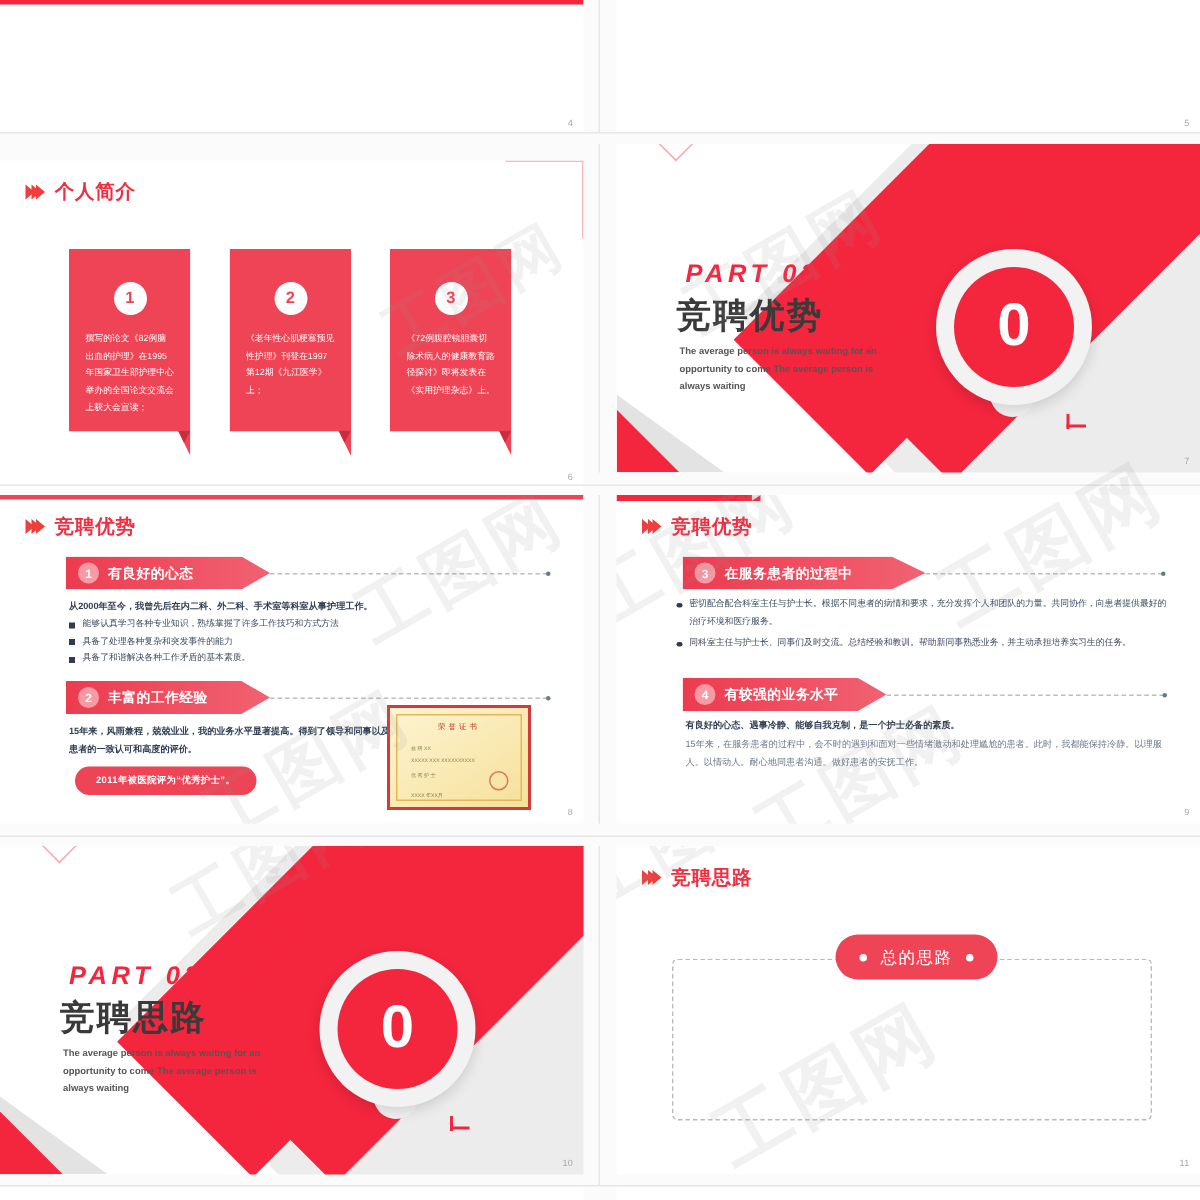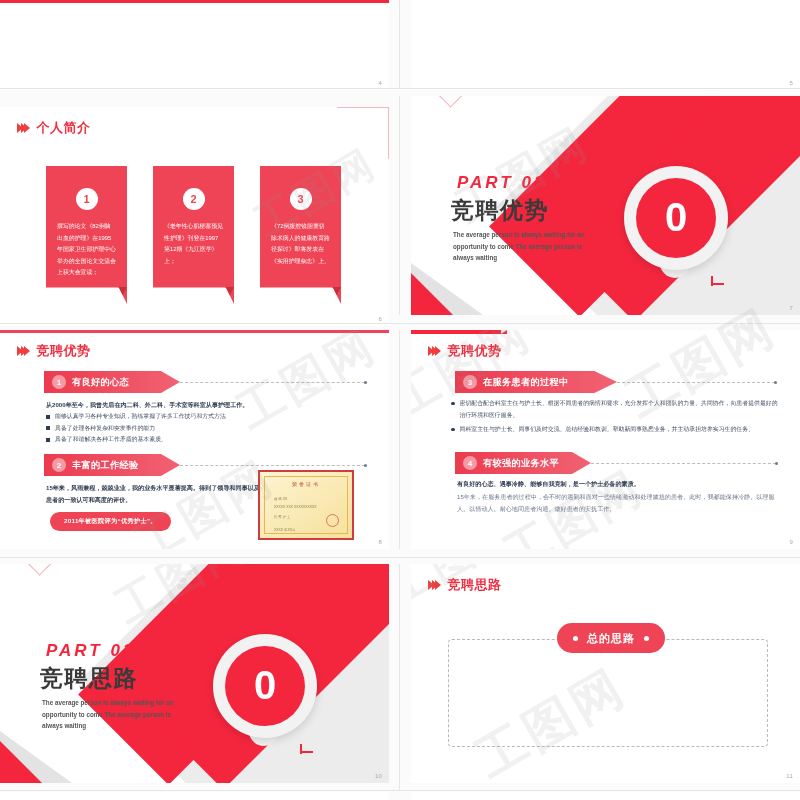--- a/index.html
+++ b/index.html
@@ -210,21 +210,21 @@
   .s11 .dashbox {
     position: absolute; left: 37px; top: 75px; width: 320px; height: 108px;
     border: 1px dashed #b9b9b9; border-radius: 4px;
   }
   .s11 .tabpill {
     position: absolute; left: 146px; top: 59px; width: 108px; height: 30px;
     background: #ef4455; border-radius: 15px;
     display: flex; align-items: center; justify-content: center; gap: 9px;
   }
   .s11 .tabpill .pdot { width: 5px; height: 5px; border-radius: 50%; background: #fff; }
-  .s11 .tabpill .ptxt { color: #fff; font-size: 11px; font-weight: bold; letter-spacing: 1px; }
+  .s11 .tabpill .ptxt { color: #fff; font-size: 11px; font-weight: normal; letter-spacing: 1px; }
   .s11 .bodytxt {
     position: absolute; left: 62px; top: 100px; width: 282px;
     font-size: 7.7px; line-height: 2.05; color: #2f3d52; font-weight: bold;
   }
 
   
   .cropslide { position: absolute; width: 389px; height: 38px; background: #fff; overflow: hidden; }
 
   
   .wm {

